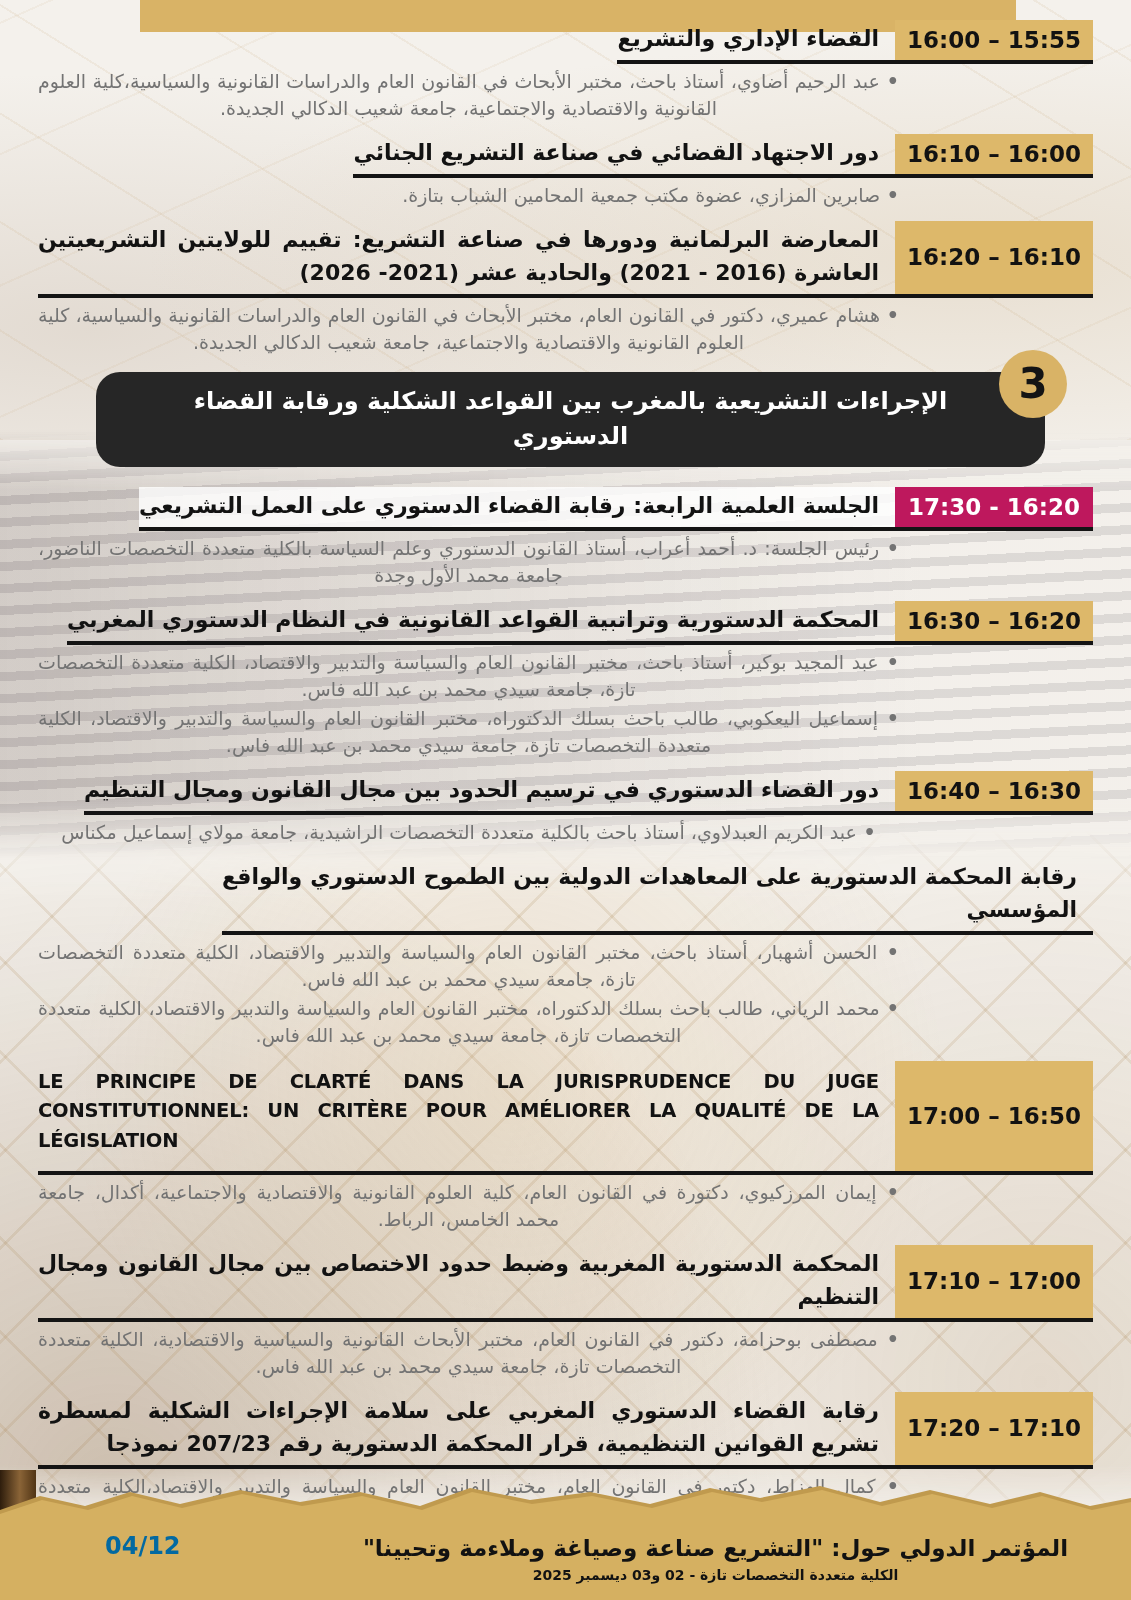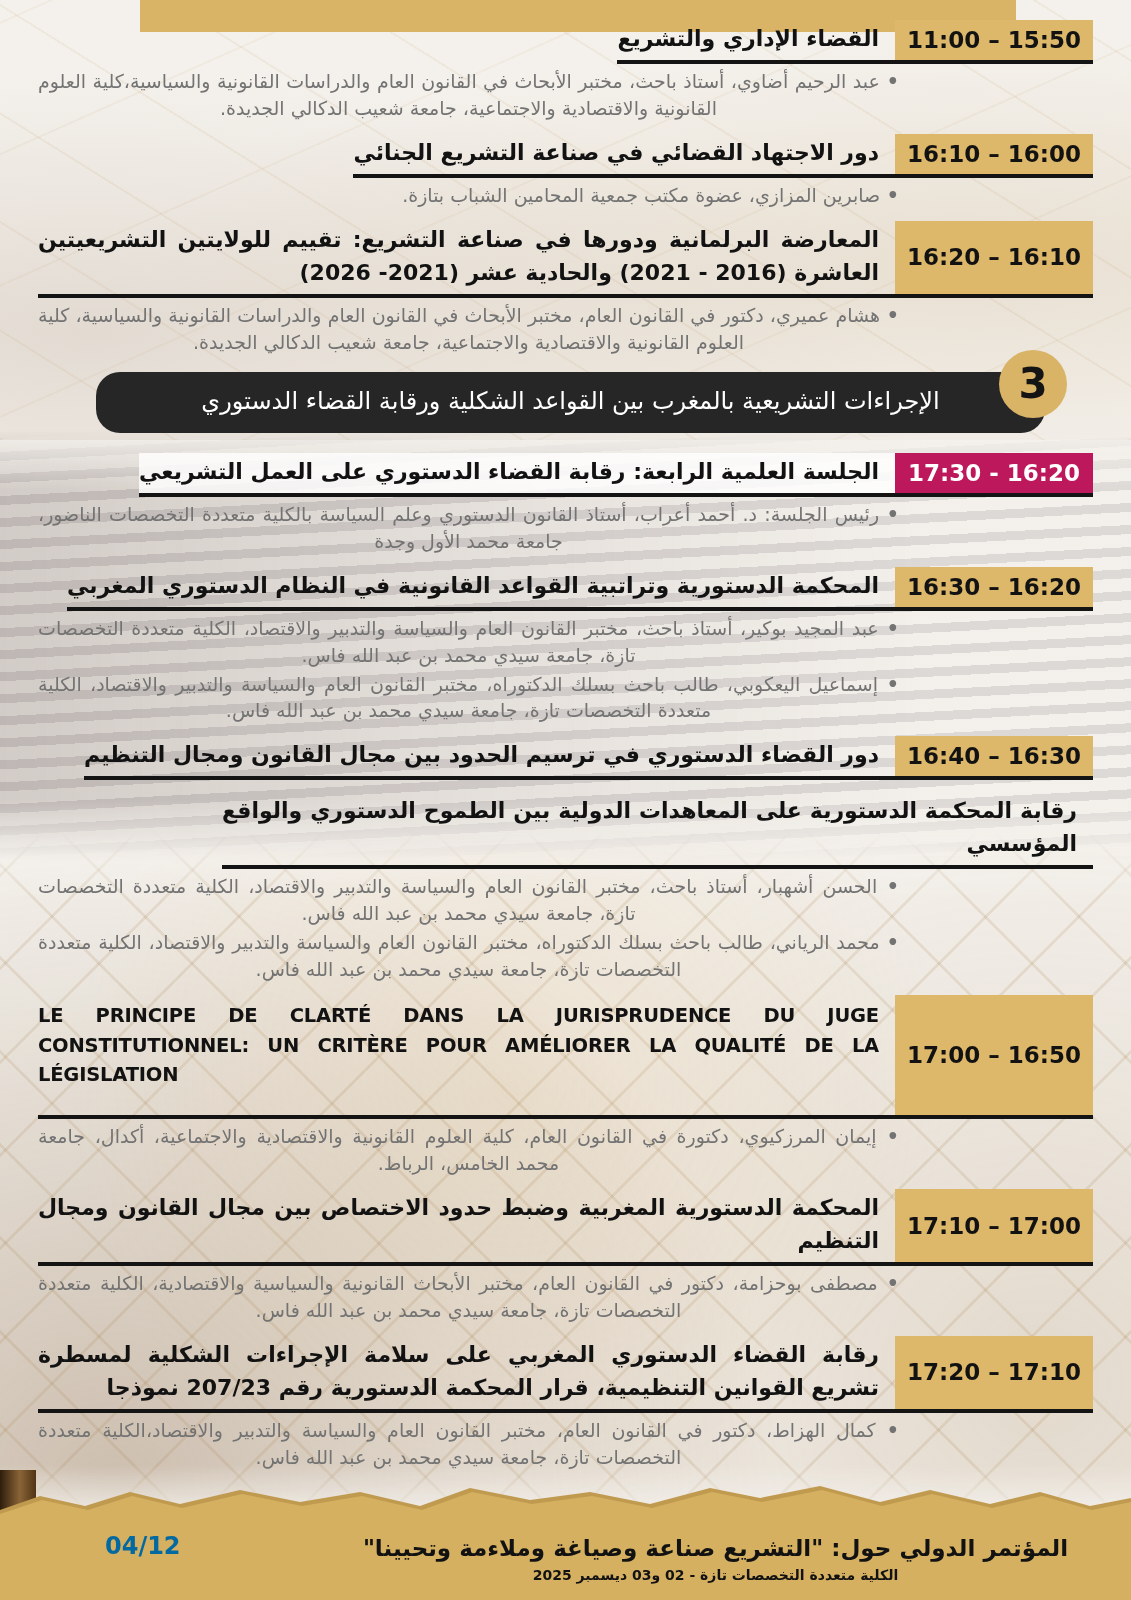--- a/index.html
+++ b/index.html
@@ -49,36 +49,36 @@
   .time-box{
     min-width:178px;display:flex;align-items:center;justify-content:center;
     background:#ddb86a;font-weight:700;font-size:23px;padding:3px 10px;white-space:nowrap;
   }
   .time-box.black{background:#be185d;color:#ffffff;}
   .session-title{
     margin:0;font-weight:700;font-size:22px;line-height:1.5;
     padding:2px 16px 5px 0;max-width:855px;
     text-align:justify;text-align-last:right;
   }
-  .session-title.latin{direction:ltr;font-size:19.5px;letter-spacing:-0.2px;text-align:justify;text-align-last:left;padding:6px 16px 26px 0;}
+  .session-title.latin{direction:ltr;font-size:19.5px;letter-spacing:-0.2px;text-align:justify;text-align-last:left;padding:6px 16px 16px 0;}
   .session-title.highlight{background:rgba(255,255,255,.8);}
   .speakers{list-style:none;margin:2px 194px 0 0;padding:0;}
   .speakers li{
     font-size:19px;line-height:1.42;color:#737373;margin-bottom:2px;
     text-align:justify;text-align-last:center;
   }
   .speakers li.short{text-align-last:right;}
   .speakers li::before{content:"\2022  ";font-weight:700;}
   
   .axis-banner{
     position:relative;margin:16px 48px 20px 58px;background:#262626;color:#fff;
     border-radius:24px;text-align:center;padding:12px 70px 14px;z-index:2;
   }
   .axis-line1{font-size:24px;font-weight:700;line-height:1.45;}
-  .axis-line2{font-size:24px;font-weight:400;line-height:1.45;}
+  .axis-line2{font-size:24px;font-weight:700;line-height:1.45;}
   .axis-number{
     position:absolute;top:-22px;left:auto;right:-22px;width:68px;height:68px;border-radius:50%;
     background:#d9b366;color:#141414;font-size:42px;font-weight:700;
     display:flex;align-items:center;justify-content:center;
   }
   
   .footer{position:absolute;left:0;right:0;bottom:0;height:160px;z-index:3;}
   .post{position:absolute;bottom:0;z-index:1;}
   .post-left{left:0;width:36px;height:130px;background:linear-gradient(90deg,#2e1d0c,#8a6437 55%,#503415);}
   .post-right{right:0;width:38px;height:118px;background:linear-gradient(90deg,#5a3c1c,#96714２ 45%,#3a2610);}
@@ -97,21 +97,21 @@
   <div class="bg-low"></div>
 </div>
 
 <div class="top-bar"></div>
 
 <div class="content">
   <div id="sessions-a">
       <section class="session">
     <div class="session-header">
       <div class="time-box">
-        <span class="time-text" dir="ltr">11:00 – 15:50</span>
+        <span class="time-text" dir="ltr">16:00 – 15:55</span>
       </div>
       <h3 class="session-title">القضاء الإداري والتشريع</h3>
     </div>
     <ul class="speakers">
           <li>عبد الرحيم أضاوي، أستاذ باحث، مختبر الأبحاث في القانون العام والدراسات القانونية والسياسية،كلية العلوم القانونية والاقتصادية والاجتماعية، جامعة شعيب الدكالي الجديدة.</li>
         </ul>
   </section>
       <section class="session">
     <div class="session-header">
       <div class="time-box">
@@ -165,20 +165,23 @@
           <li>إسماعيل اليعكوبي، طالب باحث بسلك الدكتوراه، مختبر القانون العام والسياسة والتدبير والاقتصاد، الكلية متعددة التخصصات تازة، جامعة سيدي محمد بن عبد الله فاس.</li>
         </ul>
   </section>
       <section class="session">
     <div class="session-header">
       <div class="time-box">
         <span class="time-text" dir="ltr">16:40 – 16:30</span>
       </div>
       <h3 class="session-title">دور القضاء الدستوري في ترسيم الحدود بين مجال القانون ومجال التنظيم</h3>
     </div>
+    <ul class="speakers">
+          <li>عبد الكريم العبدلاوي، أستاذ باحث بالكلية متعددة التخصصات الراشيدية، جامعة مولاي إسماعيل مكناس</li>
+        </ul>
   </section>
       <section class="session">
     <div class="session-header">
       <h3 class="session-title">رقابة المحكمة الدستورية على المعاهدات الدولية بين الطموح الدستوري والواقع المؤسسي</h3>
     </div>
     <ul class="speakers">
           <li>الحسن أشهبار، أستاذ باحث، مختبر القانون العام والسياسة والتدبير والاقتصاد، الكلية متعددة التخصصات تازة، جامعة سيدي محمد بن عبد الله فاس.</li>
           <li>محمد الرياني، طالب باحث بسلك الدكتوراه، مختبر القانون العام والسياسة والتدبير والاقتصاد، الكلية متعددة التخصصات تازة، جامعة سيدي محمد بن عبد الله فاس.</li>
         </ul>
   </section>

